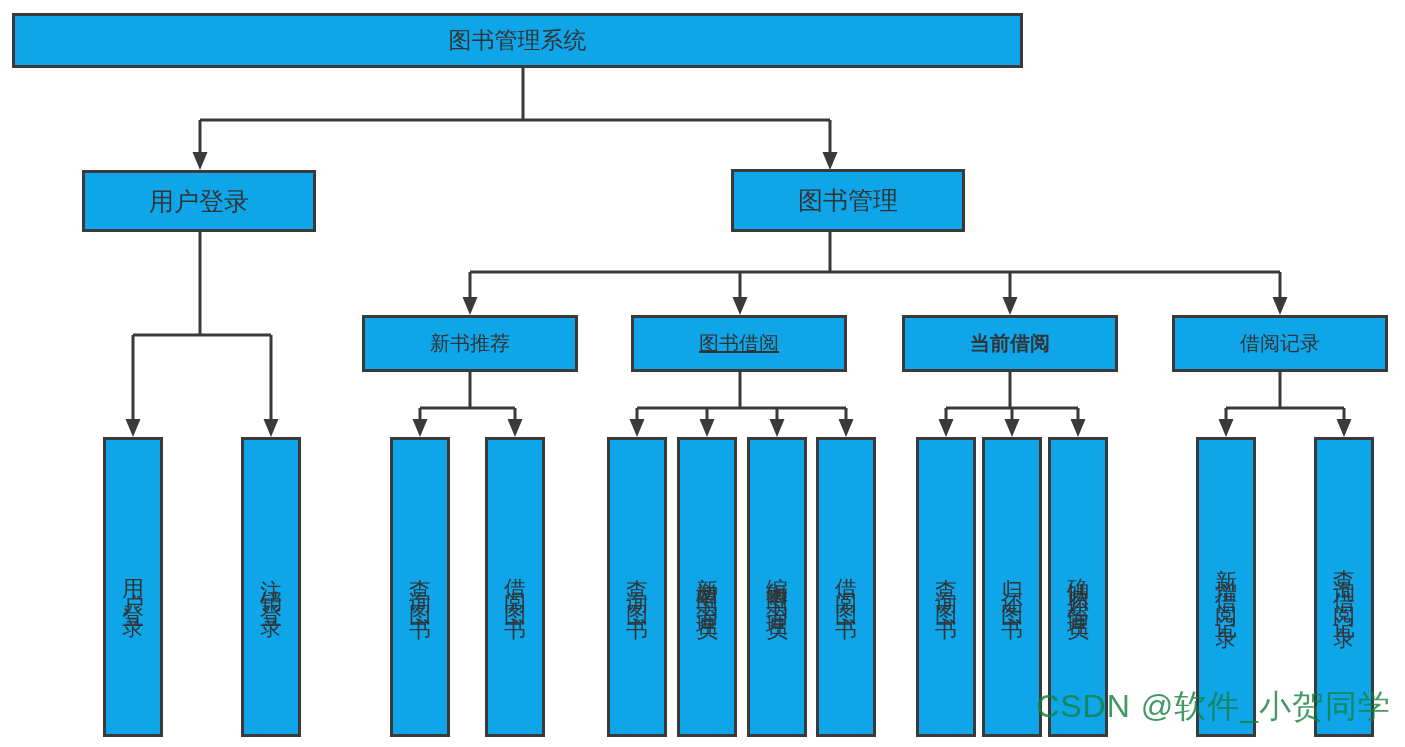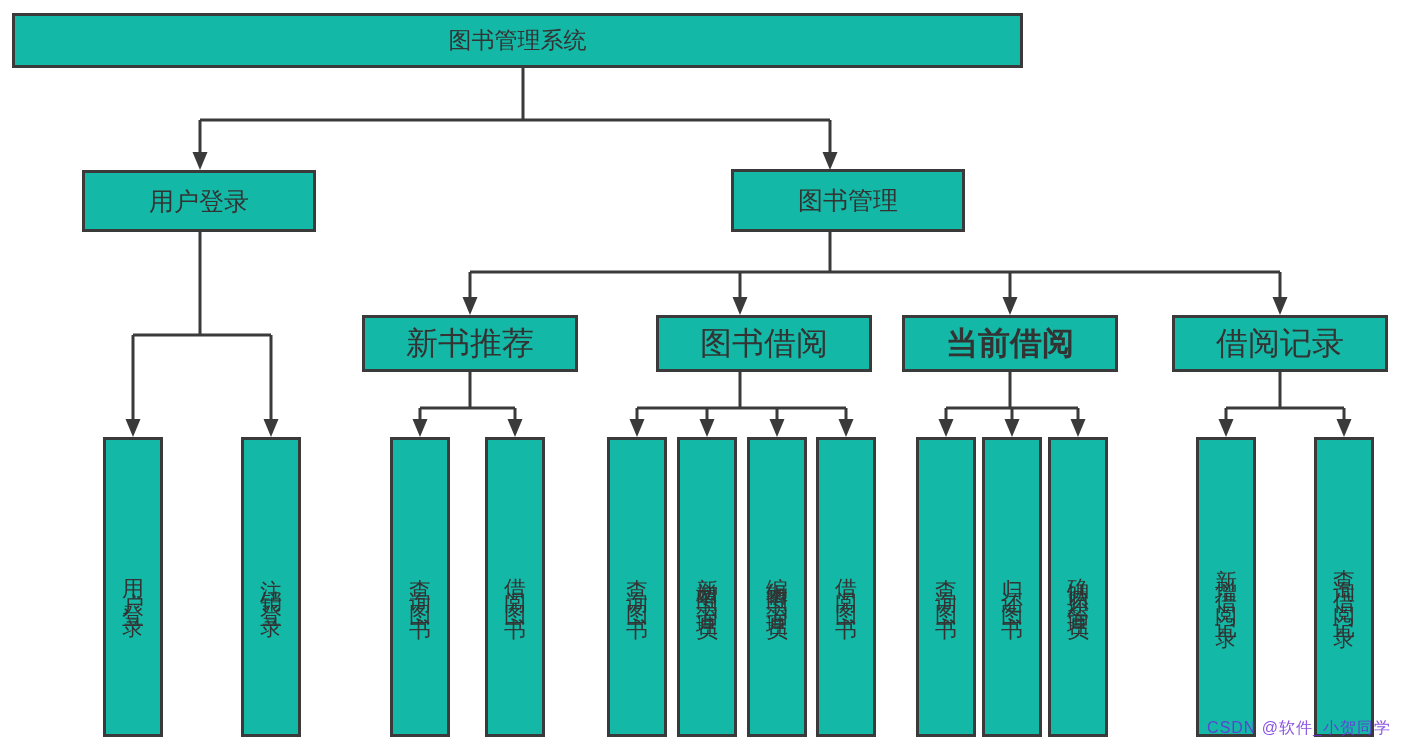--- a/index.html
+++ b/index.html
@@ -14,34 +14,34 @@
   .connectors {
     position: absolute;
     left: 0; top: 0;
     width: 1405px; height: 747px;
     pointer-events: none;
   }
   .node {
     position: absolute;
     box-sizing: border-box;
     border: 3px solid #3a3a3a;
-    background: #14b8a6;
+    background: #0ea5e9;
     display: flex;
     align-items: center;
     justify-content: center;
     color: #333333;
     text-align: right;
   }
   .root-box  { left: 12px;  top: 13px;  width: 1011px; height: 55px; font-size: 23px; }
   .l2        { top: 170px; width: 234px; height: 62px; font-size: 25px; }
   .l2-user   { left: 82px; }
   .l2-mgmt   { left: 712px; top: 169px; height: 63px; margin-left: 19px; }
-  .l3        { top: 315px; width: 216px; height: 57px; font-size: 32px; }
+  .l3        { top: 315px; width: 216px; height: 57px; font-size: 20px; }
   .l3-a { left: 362px; }
-  .l3-b { left: 656px; }
+  .l3-b { left: 631px; text-decoration: underline; }
   .l3-c { left: 902px; font-weight: bold; }
   .l3-d { left: 1172px; }
   .leaf {
     top: 437px; width: 60px; height: 300px;
     border-width: 3px;
   }
   .leaf .vtext {
     writing-mode: vertical-lr;
     text-orientation: mixed;
     font-size: 22px;
@@ -60,23 +60,23 @@
   .leaf-7  { left: 747px; }
   .leaf-8  { left: 816px; }
   .leaf-9  { left: 916px; }
   .leaf-10 { left: 982px; }
   .leaf-11 { left: 1048px; }
   .leaf-12 { left: 1196px; }
   .leaf-13 { left: 1314px; }
   .watermark {
     position: absolute;
     right: 14px;
-    bottom: 8px;
-    font-size: 16px;
-    color: #6d28d9;
+    bottom: 18px;
+    font-size: 32px;
+    color: #15803d;
     opacity: 0.8;
     letter-spacing: 1px;
     z-index: 5;
     pointer-events: none;
     white-space: nowrap;
   }
 </style>
 </head>
 <body>
 

